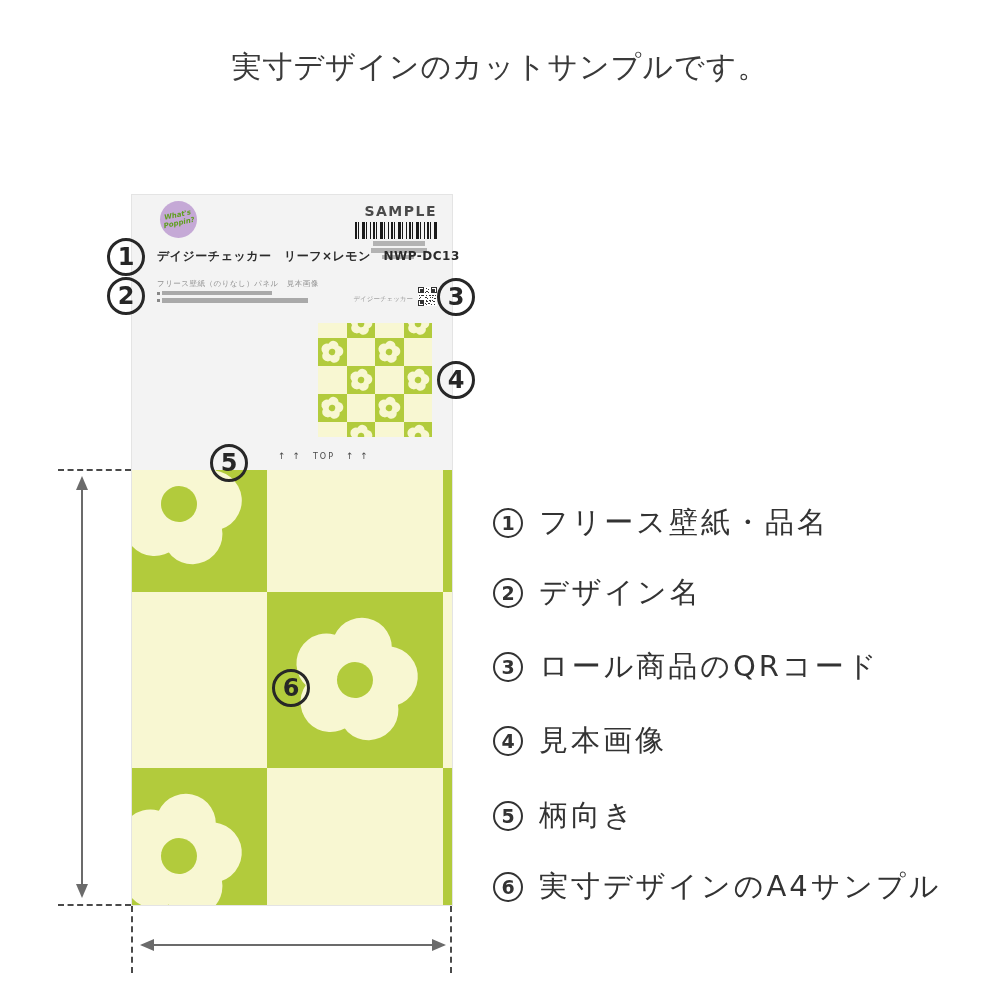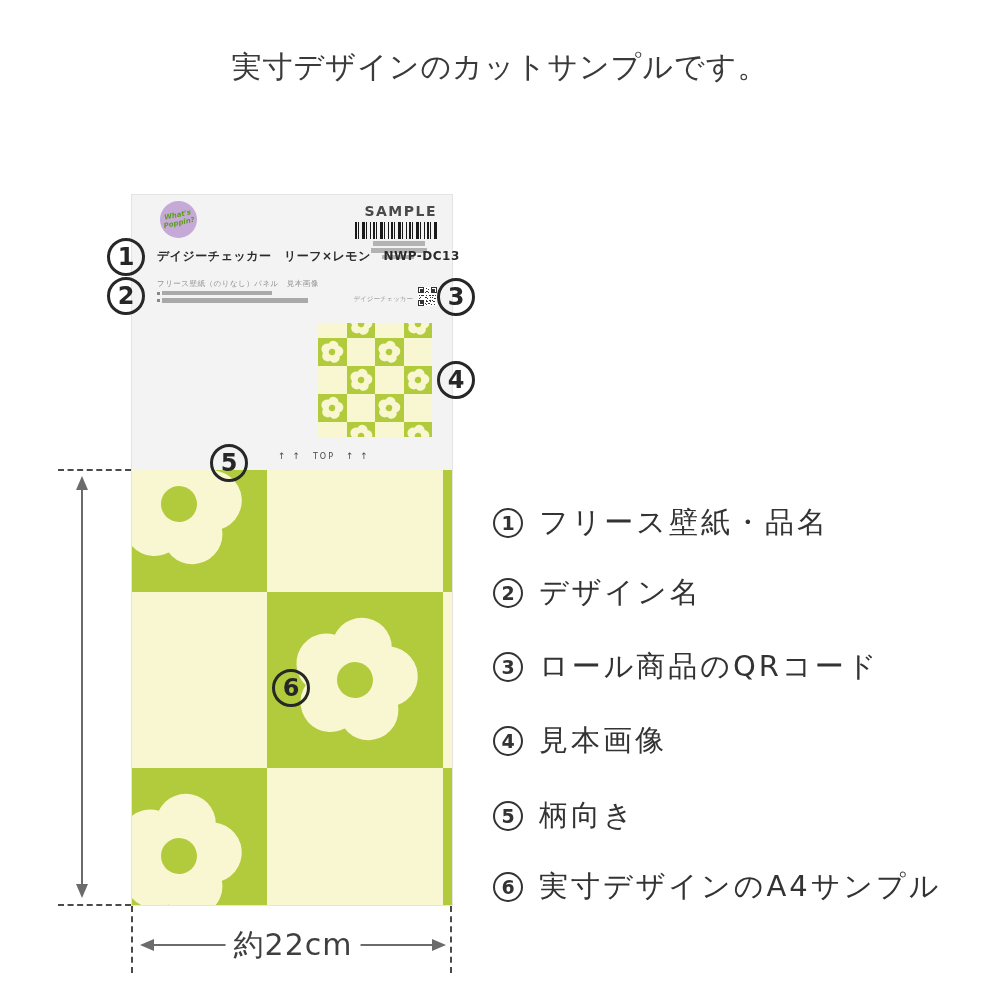--- a/index.html
+++ b/index.html
@@ -302,21 +302,20 @@
   <div class="dash-h" style="left:58px;top:904px;width:73px;"></div>
   <div class="dimline-v"></div>
   <div class="tri tri-up"></div>
   <div class="tri tri-down"></div>
 
   <div class="dash-v" style="left:131px;top:906px;height:67px;"></div>
   <div class="dash-v" style="left:450px;top:906px;height:67px;"></div>
   <div class="dimline-h"></div>
   <div class="tri tri-left"></div>
   <div class="tri tri-right"></div>
-  <div class="dim-label" style="left:293px;top:945px;">約22cm</div>
 
   <div class="legend-item" style="top:507px;">
     <span class="lnum">1</span>
     <span class="ltext">フリース壁紙・品名</span>
   </div>
   <div class="legend-item" style="top:577px;">
     <span class="lnum">2</span>
     <span class="ltext">デザイン名</span>
   </div>
   <div class="legend-item" style="top:651px;">

